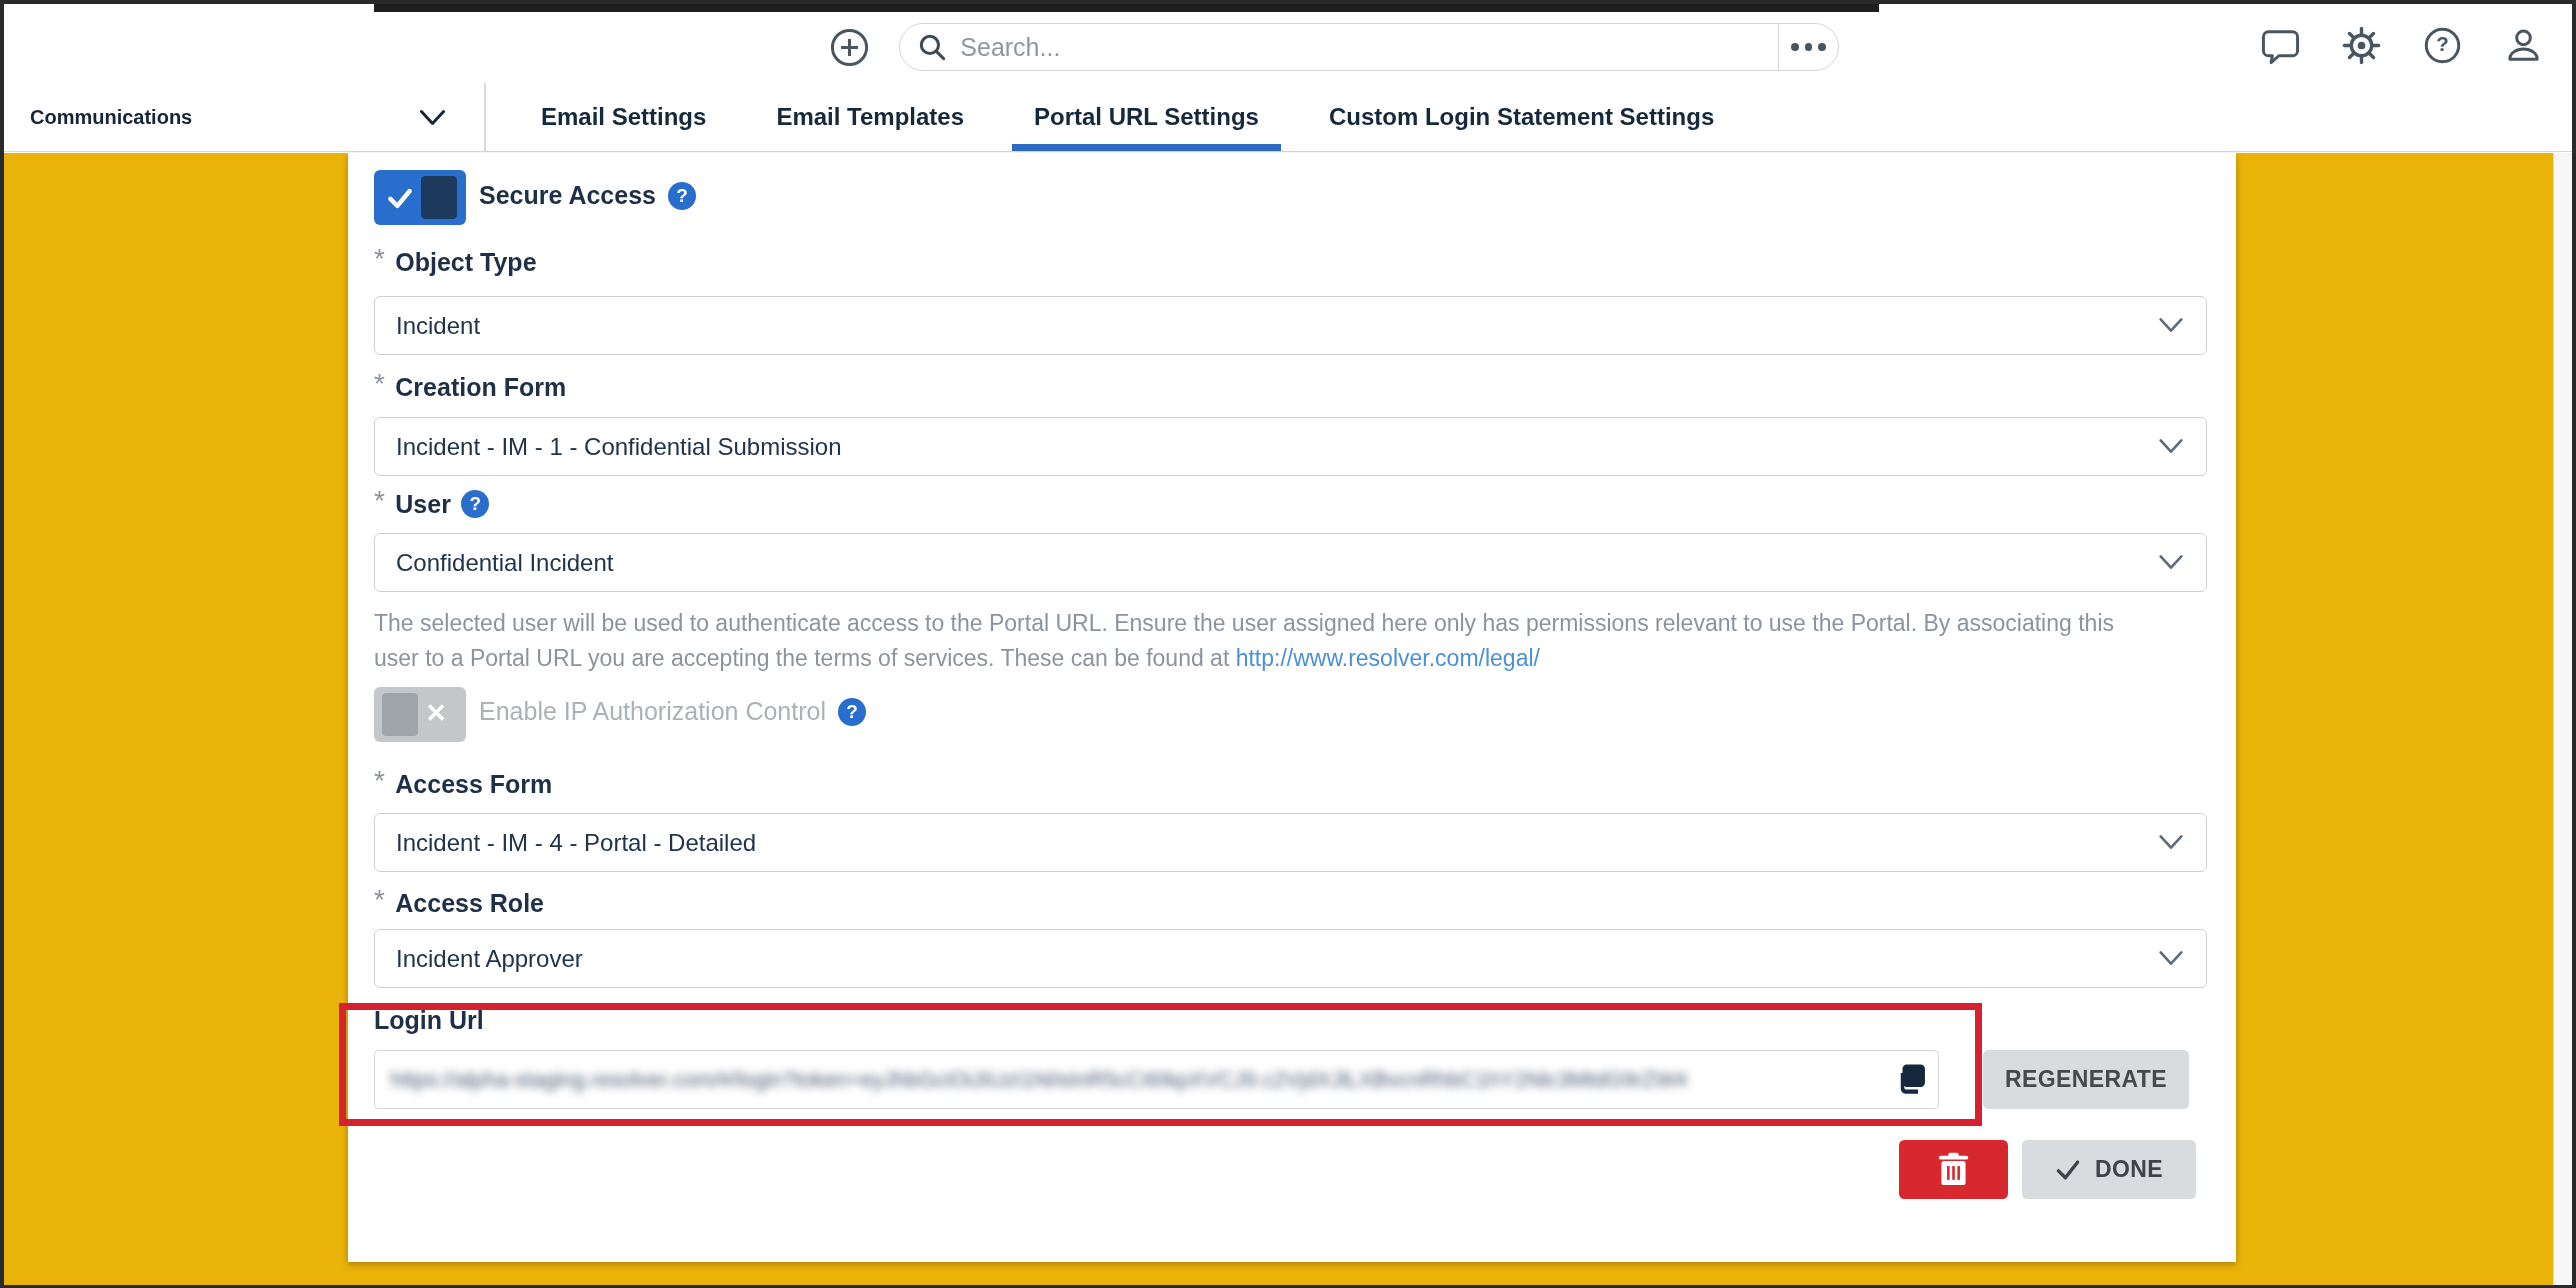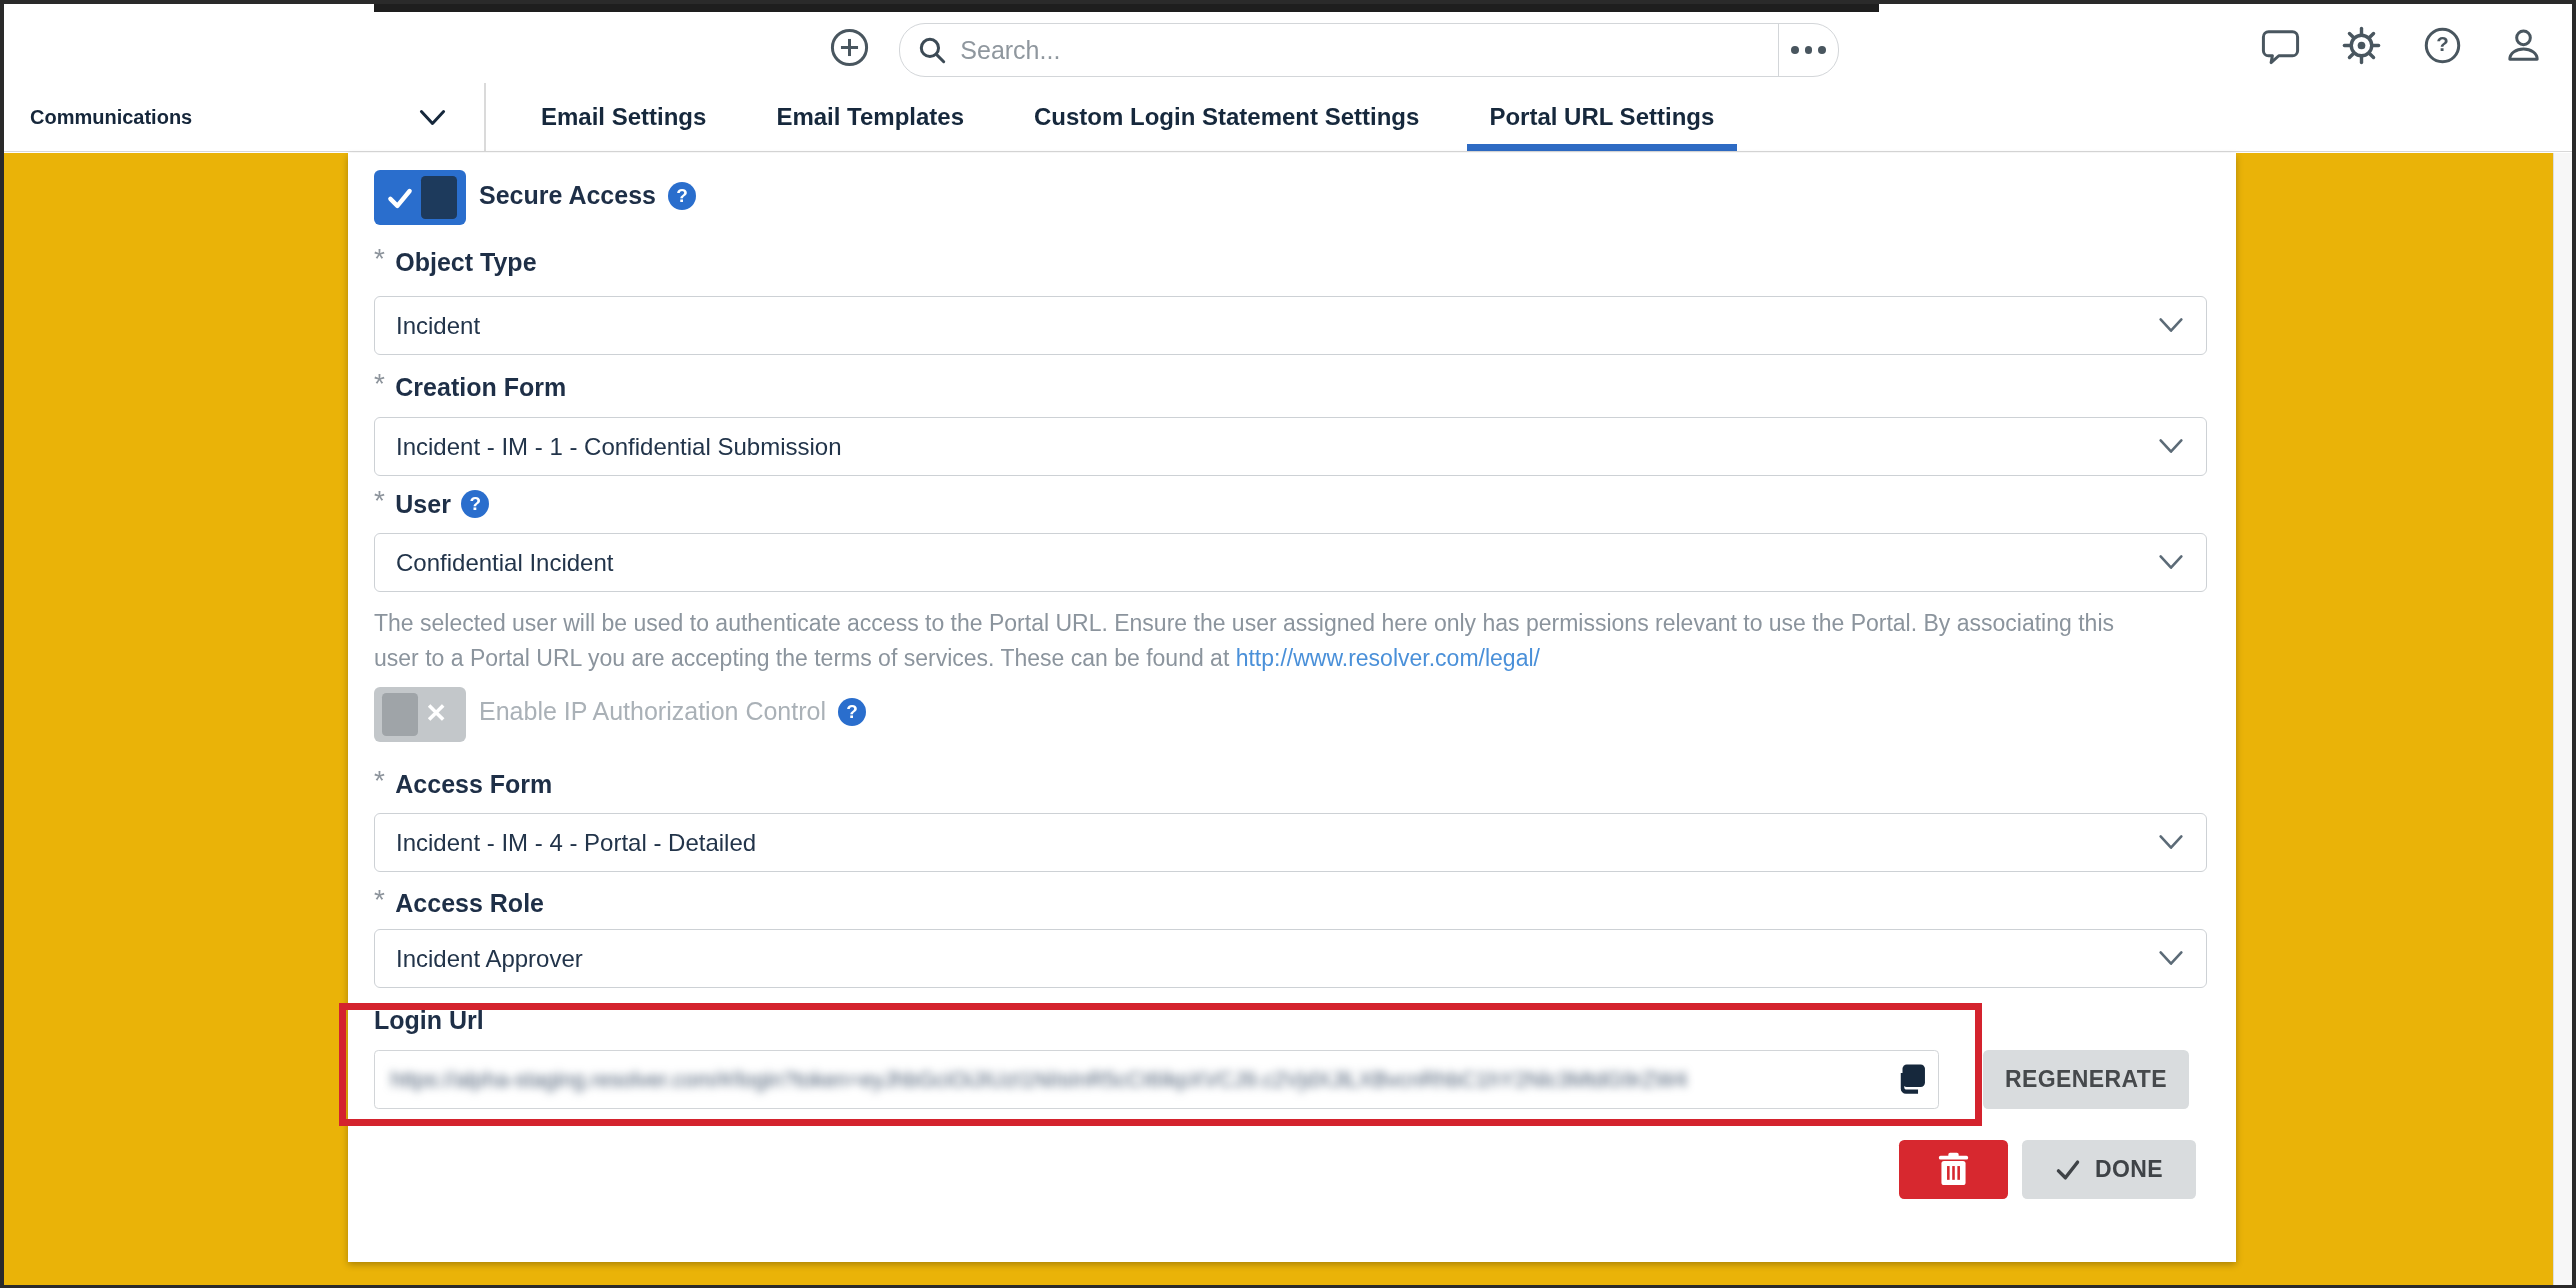--- a/index.html
+++ b/index.html
@@ -5,21 +5,21 @@
   * { margin:0; padding:0; box-sizing:border-box; }
   html,body { background:#ffffff; }
   body { font-family:"Liberation Sans", sans-serif; }
   .page { position:relative; width:2576px; height:1289px; background:#ffffff;
           border:4.3px solid #2a2a2a; overflow:hidden; }
   .top-accent { position:absolute; top:0; left:370px; width:1505px; height:7.8px; background:#1e1e1e; z-index:5; }
 
   
   .topbar { position:absolute; top:0; left:0; right:0; height:79px; background:#ffffff; }
   .plus-btn { position:absolute; left:825px; top:22.5px; width:41px; height:41px; cursor:pointer; }
-  .search { position:absolute; left:895px; top:19px; width:940px; height:54px;
+  .search { position:absolute; left:895px; top:19px; width:940px; height:48px;
             border:1.7px solid #d3d6d9; border-radius:26px; background:#fff; display:flex; align-items:center; }
   .search .mag { margin-left:17.3px; flex:0 0 auto; }
   .search .ph { margin-left:12px; font-size:25px; color:#8f979e; flex:1 1 auto; }
   .search .more { width:60px; height:100%; border-left:1.7px solid #d3d6d9; display:flex; align-items:center; justify-content:center; gap:6px; cursor:pointer; }
   .search .dot { width:7.8px; height:7.8px; border-radius:50%; background:#49565f; }
   .top-icons { position:absolute; right:28px; top:21px; display:flex; align-items:center; gap:40px; }
   .top-icons .tico { width:41px; height:41px; cursor:pointer; }
 
   
   .tabbar { position:absolute; top:79px; left:0; right:0; height:69px; background:#ffffff; border-bottom:1.7px solid #d8d8d8; }
@@ -162,25 +162,25 @@
       </span>
     </div>
     <div class="tab-divider"></div>
     <div class="tabs">
       <div class="tab">
         <span>Email Settings</span>
       </div>
       <div class="tab">
         <span>Email Templates</span>
       </div>
+      <div class="tab active">
+        <span>Portal URL Settings</span>
+      </div>
       <div class="tab">
         <span>Custom Login Statement Settings</span>
-      </div>
-      <div class="tab active">
-        <span>Portal URL Settings</span>
       </div>
     </div>
   </div>
 
   <div class="content">
     <div class="scroll-track"></div>
 
     <div class="card">
 
       <div class="toggle on" style="left:26px; top:17.3px;">

